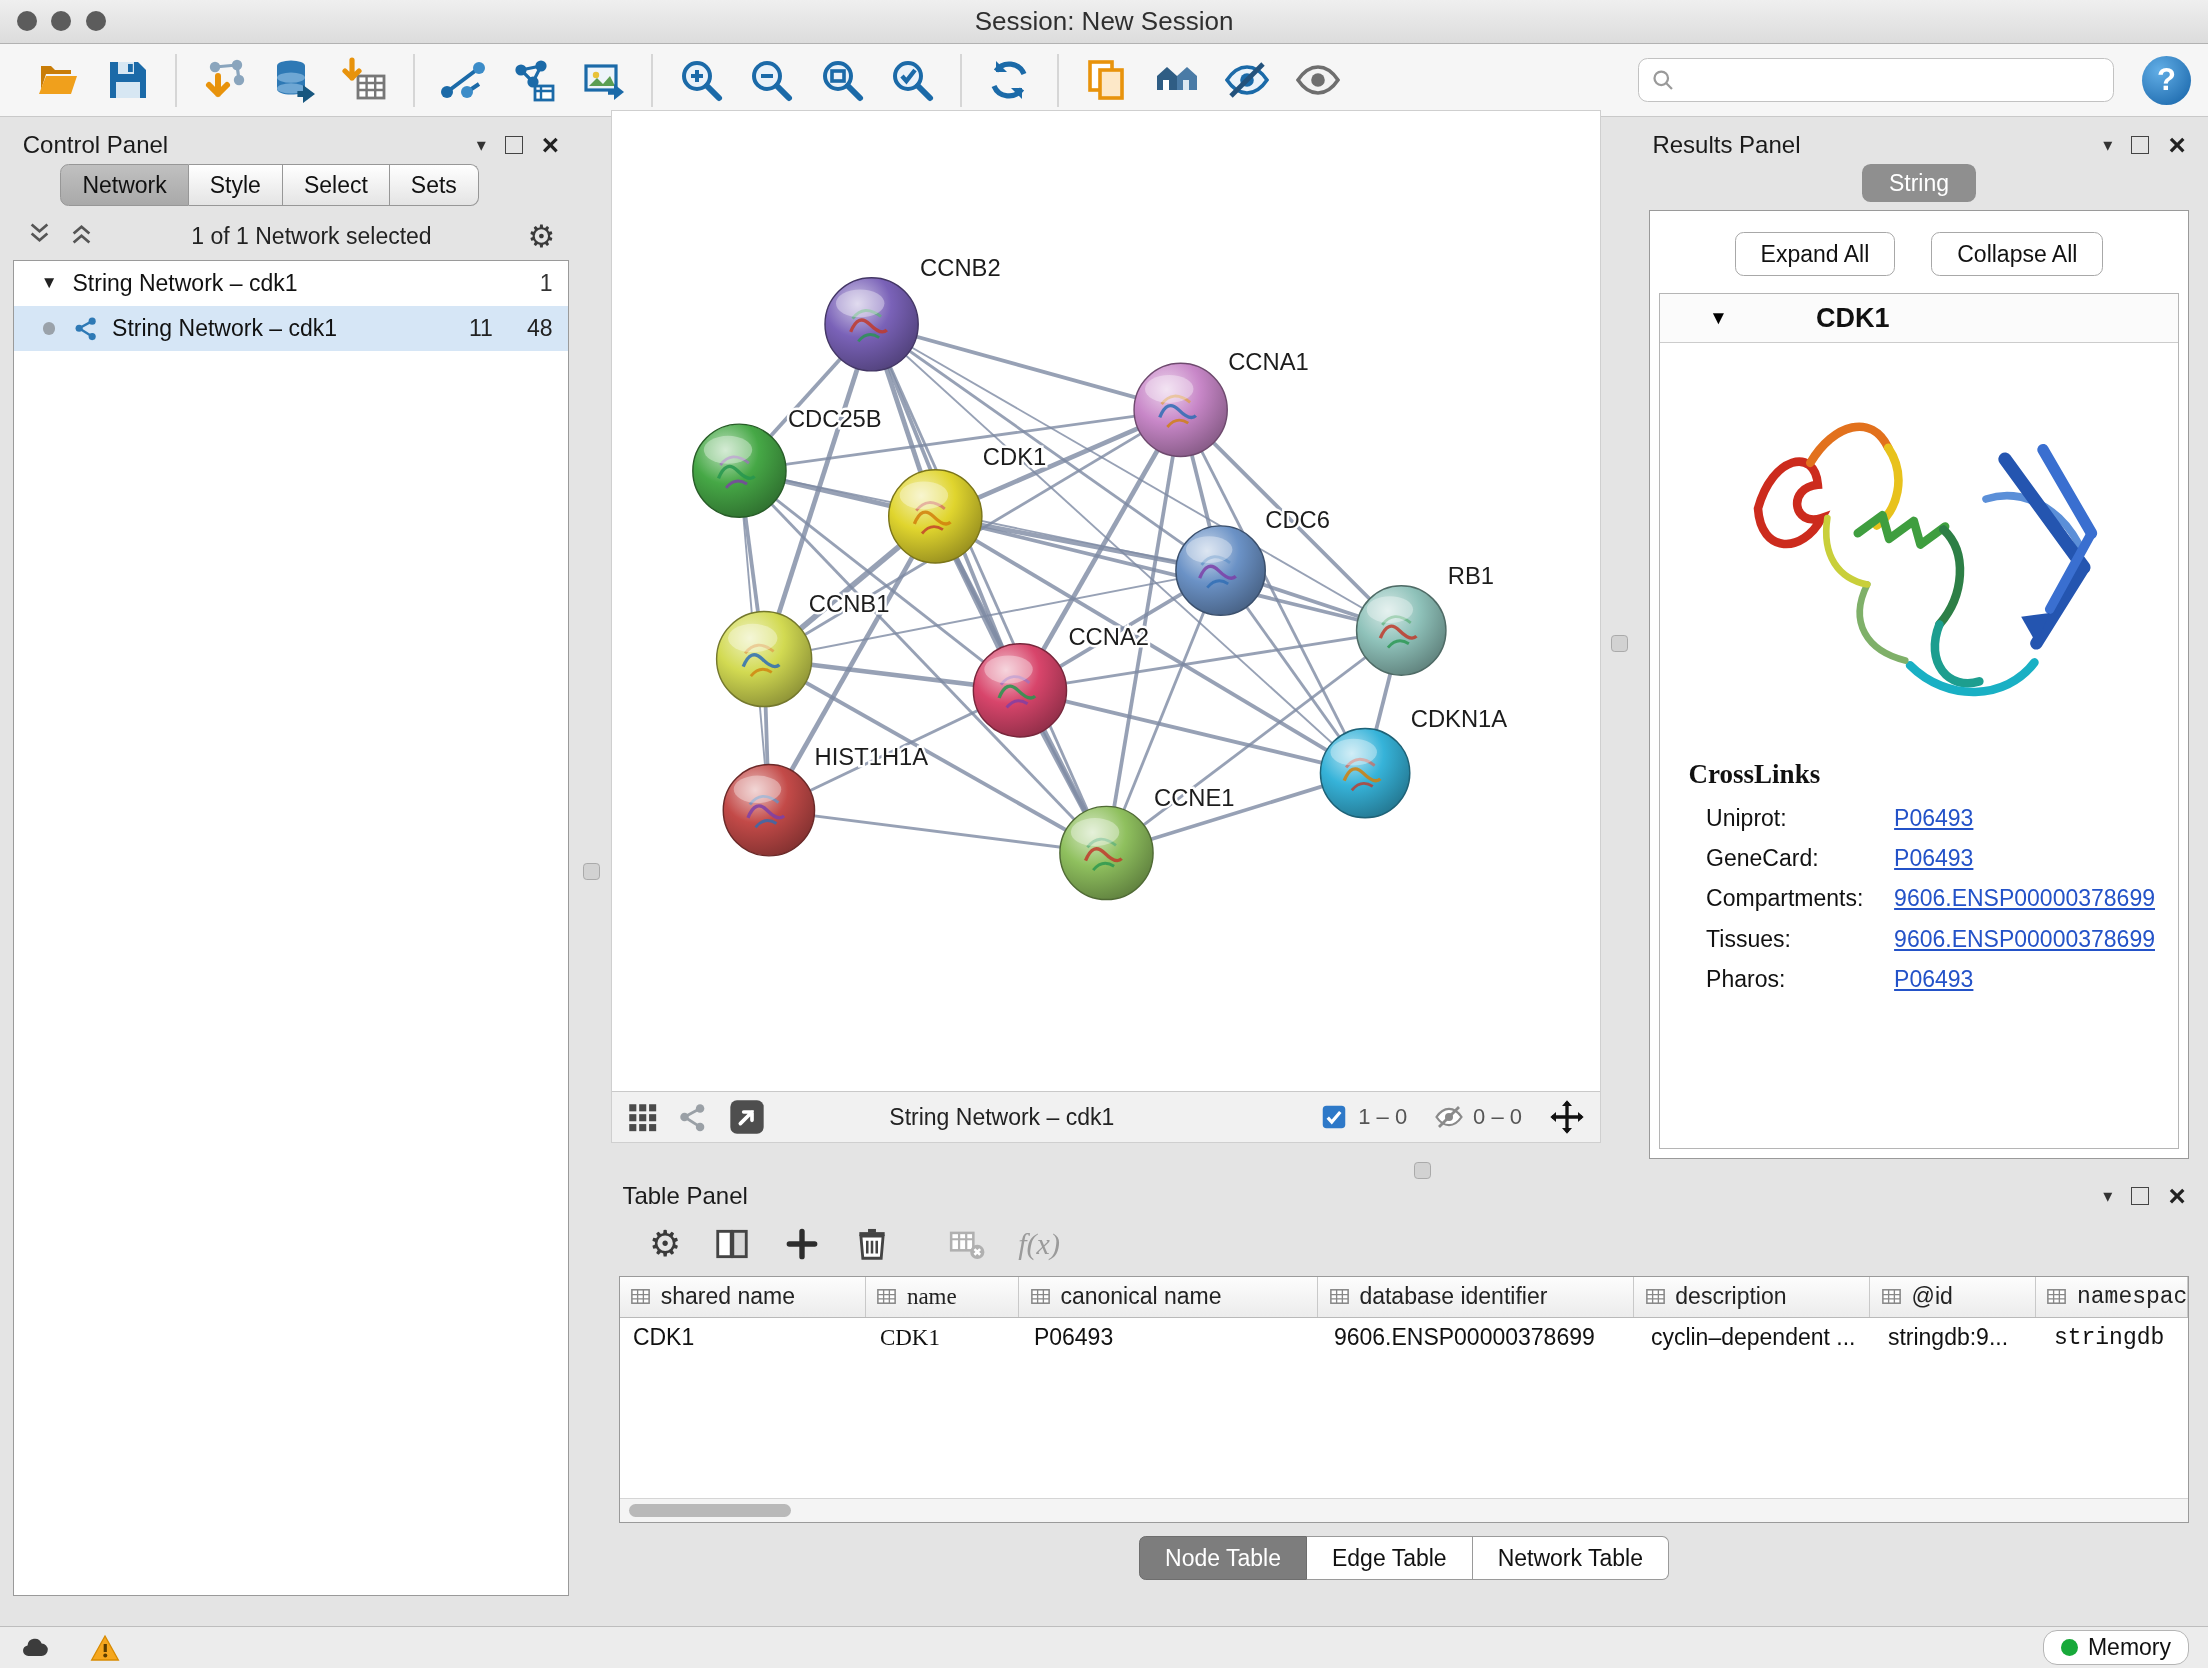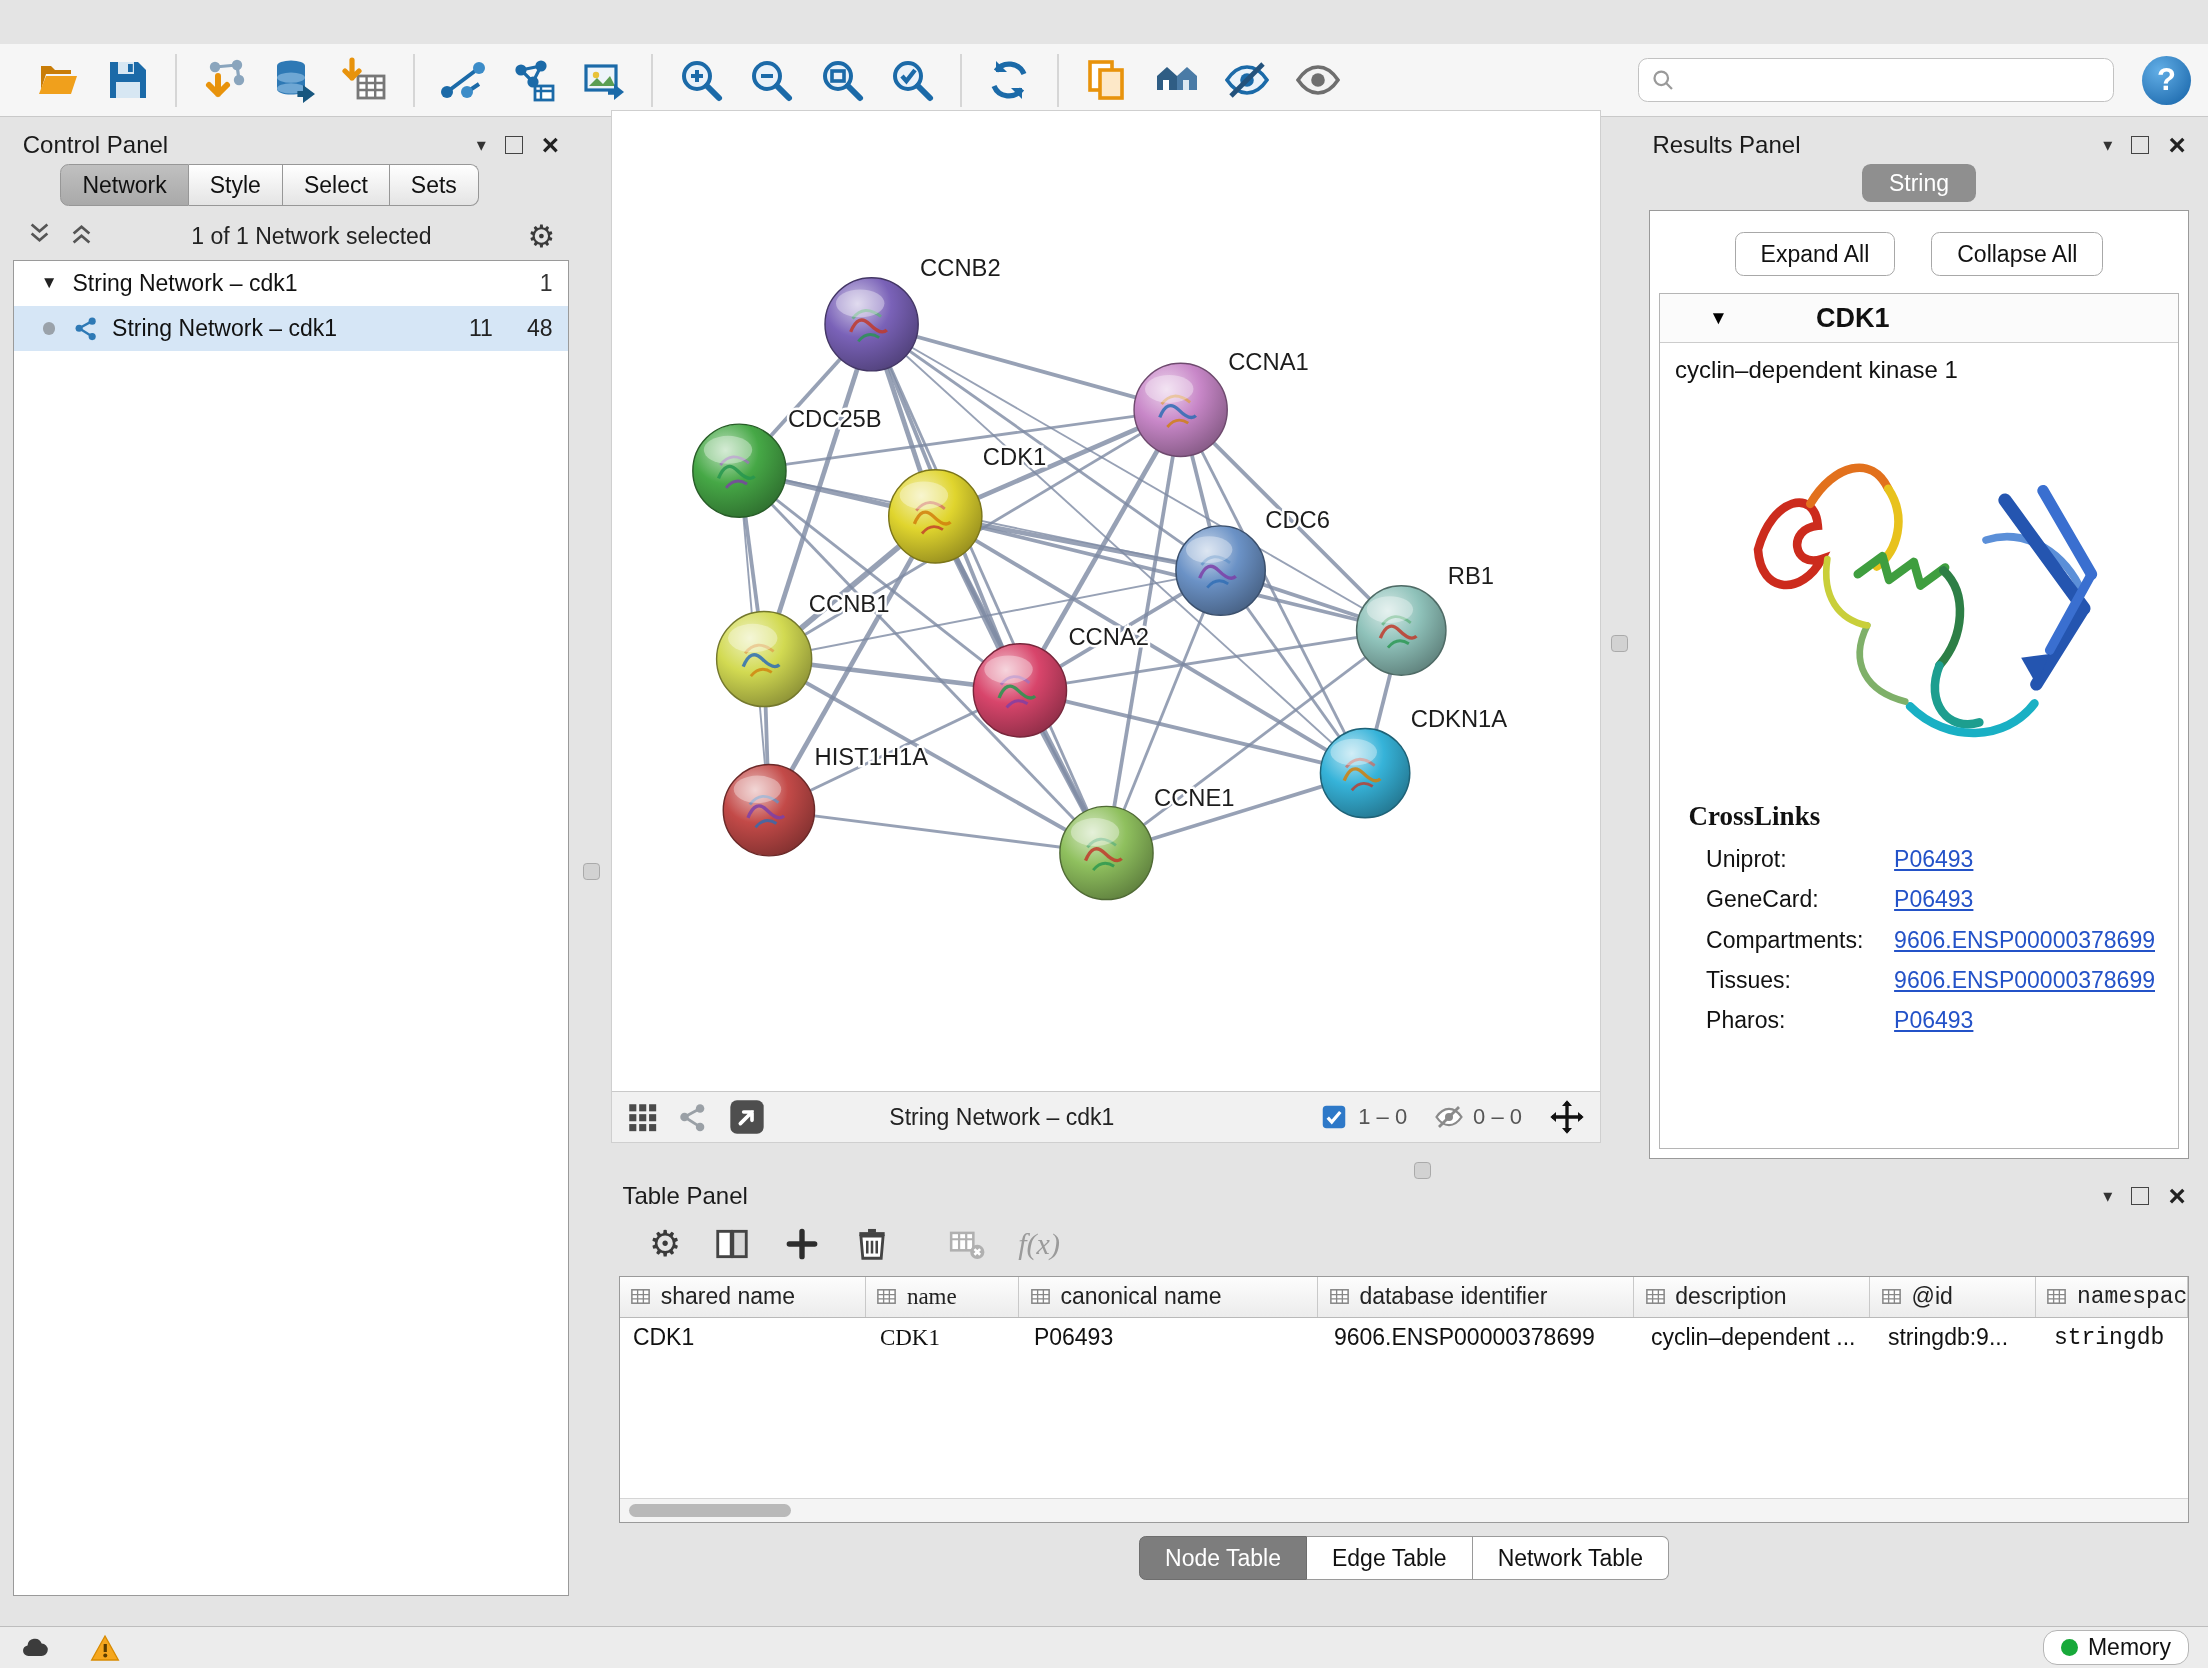--- a/index.html
+++ b/index.html
@@ -129,20 +129,26 @@
     border-radius:14px;padding:2.9px 17px;font-size:23px;color:#111;cursor:pointer;}
   .memdot{width:17px;height:17px;border-radius:50%;background:#18a93a;}
 
   .grip{position:absolute;width:15px;height:15px;border-radius:3.8px;background:#d2d2d2;border:1px solid #aaa;}
 </style>
 </head>
 <body>
 
 <div id="app">
 
+  <div class="titlebar">
+    <span class="tl r"></span>
+    <span class="tl y"></span>
+    <span class="tl g"></span>
+    <div class="title-text">Session: New Session</div>
+  </div>
 
   <div class="toolbar">
     <div id="tgroups">
         <div class="tgroup">
           <button class="tbtn">
             <svg viewBox="0 0 24 24">
               <path d="M2 5h7l2 2h8v2H6.5L4 17V5z" fill="#c97d08"></path>
               <path d="M6.5 10H22l-3 9H3z" fill="#f0a01c"></path>
             </svg>
           </button>
@@ -614,21 +620,20 @@
     <div class="rp-box">
       <div class="rp-buttons">
         <button class="rp-btn">Expand All</button>
         <button class="rp-btn">Collapse All</button>
       </div>
       <div class="rp-section">
         <div class="rp-sec-header">
           <span class="tri">▼</span>
           <span class="rp-gene">CDK1</span>
         </div>
-        <div class="rp-desc">cyclin–dependent kinase 1</div>
 
         <svg class="protein-img" width="409" height="399" viewBox="0 0 430 420">
           <path d="M45 170 C60 115 105 105 108 145 C75 148 82 190 112 180 C92 218 48 218 45 170Z" fill="none" stroke="#cc2b1d" stroke-width="9" stroke-linecap="round"></path>
           <path d="M100 122 C125 80 165 70 182 106" fill="none" stroke="#e2711d" stroke-width="9" stroke-linecap="round"></path>
           <path d="M182 106 C202 136 192 172 170 188" fill="none" stroke="#e8c21c" stroke-width="9" stroke-linecap="round"></path>
           <path d="M150 196 l26 -19 l7 25 l26 -19 l7 25 l26 -19" fill="none" stroke="#3f9e3f" stroke-width="9" stroke-linejoin="round" stroke-linecap="round"></path>
           <path d="M240 192 C266 216 262 262 236 292" fill="none" stroke="#2d7f46" stroke-width="9" stroke-linecap="round"></path>
           <path d="M236 292 C220 332 246 362 278 352" fill="none" stroke="#1d9e8f" stroke-width="9" stroke-linecap="round"></path>
           <path d="M205 335 C244 374 306 372 336 332" fill="none" stroke="#19b0c4" stroke-width="9" stroke-linecap="round"></path>
           <path d="M285 160 C322 148 362 168 383 208" fill="none" stroke="#5b8fd8" stroke-width="8" stroke-linecap="round"></path>

